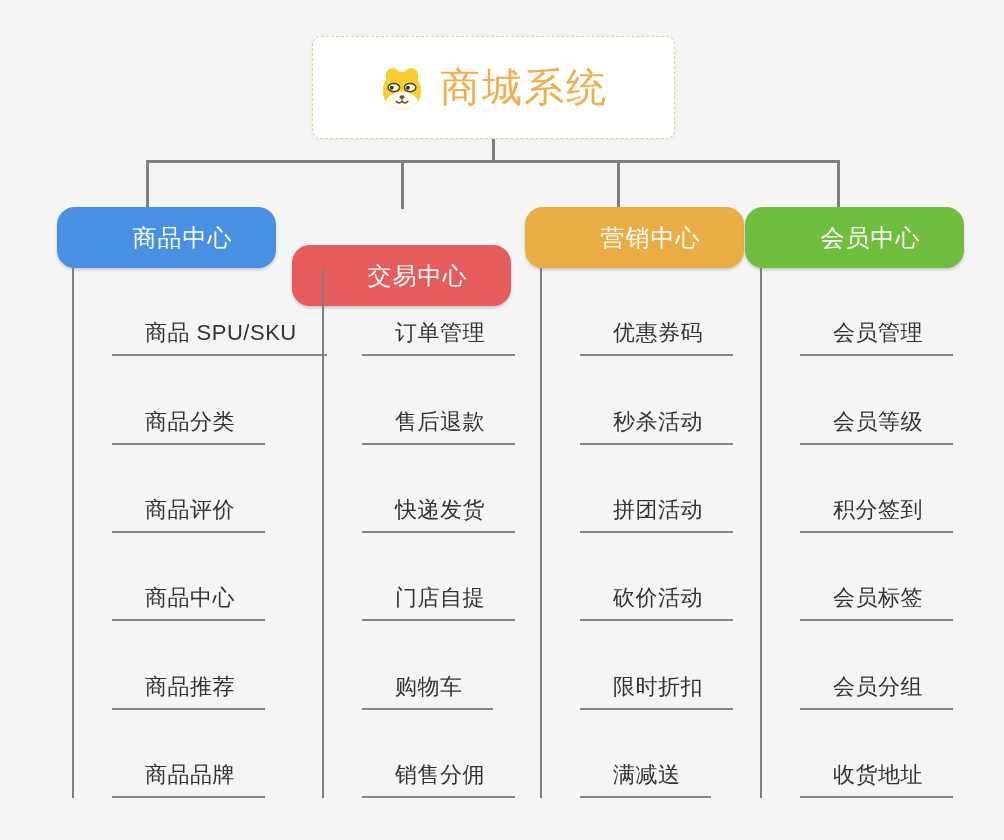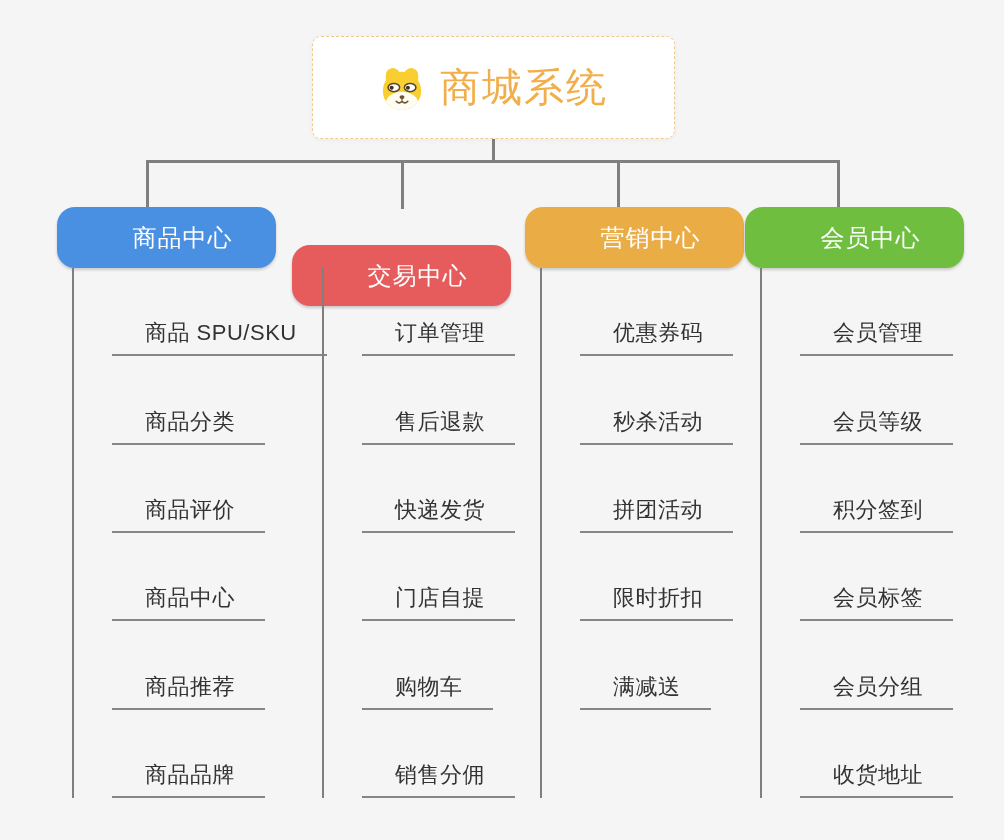--- a/index.html
+++ b/index.html
@@ -152,20 +152,23 @@
     <div class="leaf">
         <span>优惠券码</span>
       </div>
     <div class="leaf">
         <span>秒杀活动</span>
       </div>
     <div class="leaf">
         <span>拼团活动</span>
       </div>
     <div class="leaf">
+        <span>砍价活动</span>
+      </div>
+    <div class="leaf">
         <span>限时折扣</span>
       </div>
     <div class="leaf">
         <span>满减送</span>
       </div>
   </div>
 
   <div class="leaf-col" style="left:760px">
     <div class="spine"></div>
     <div class="leaf">

